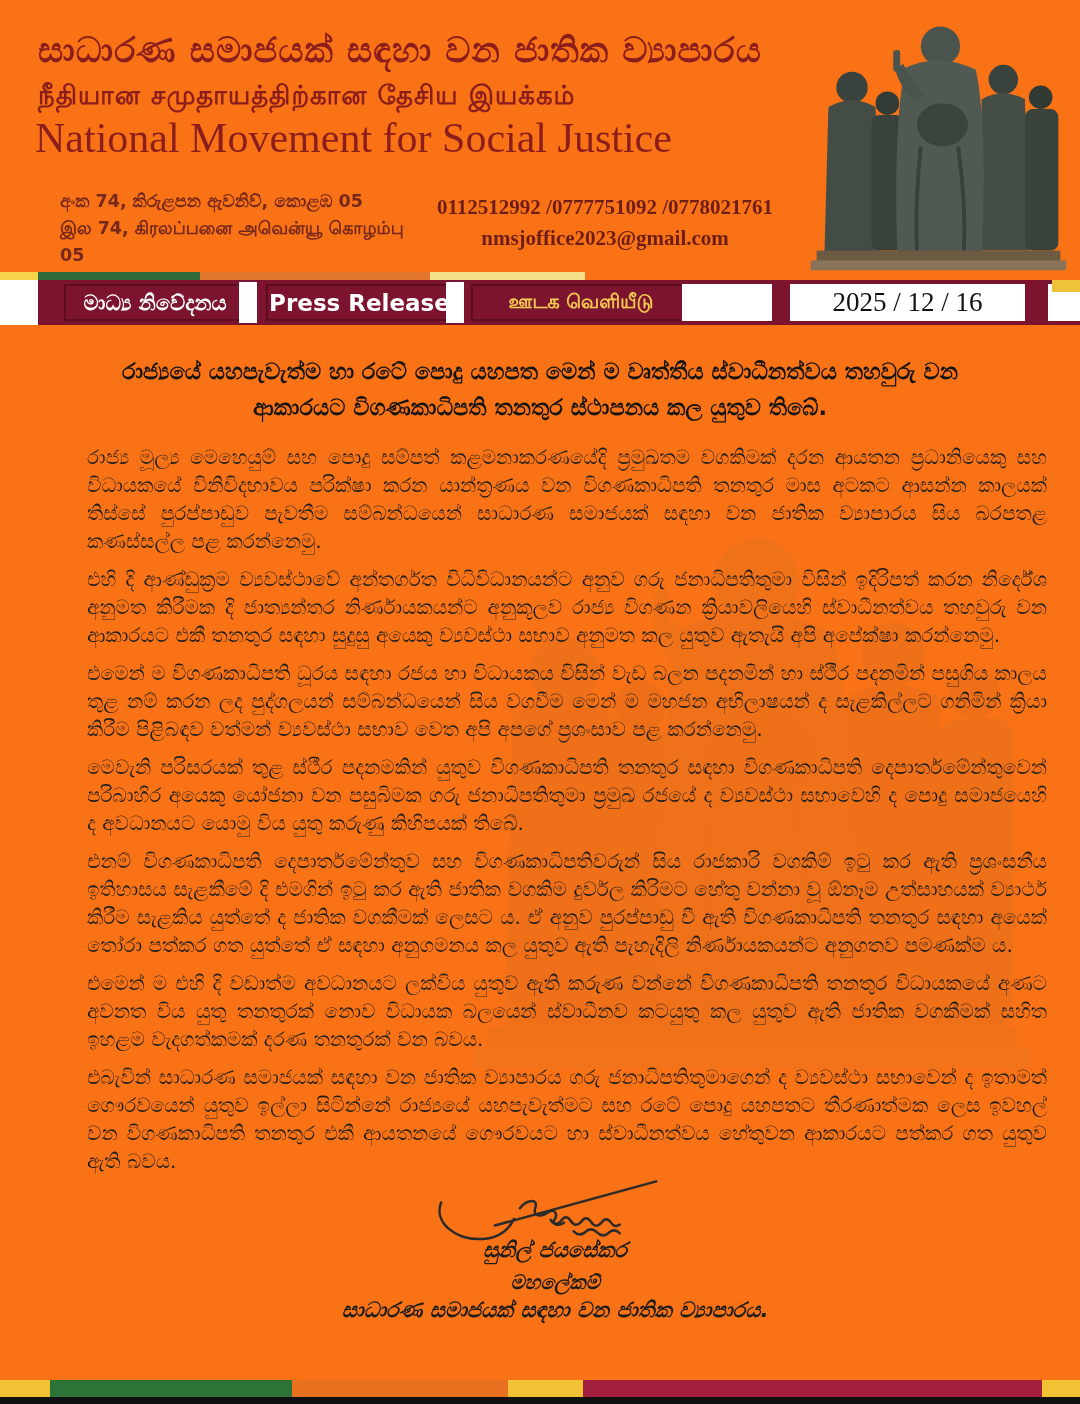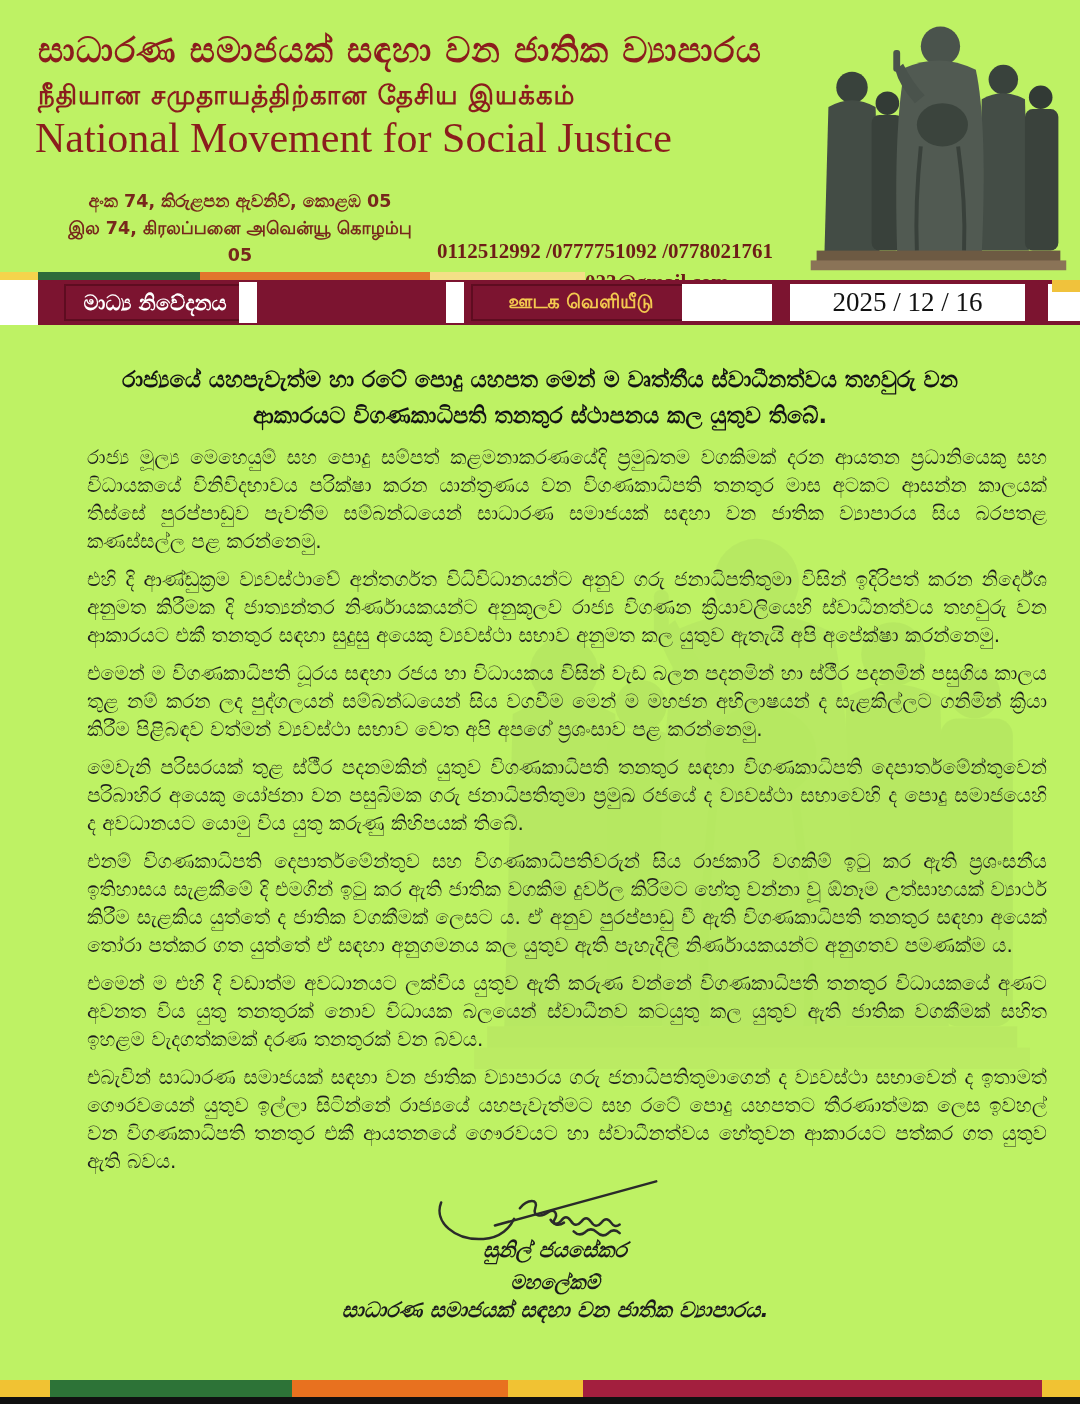--- a/index.html
+++ b/index.html
@@ -1,28 +1,28 @@
 <!DOCTYPE html>
 <html><head>
 <meta charset="utf-8">
 <style>
   html,body{margin:0;padding:0;background:#e8e8e8;}
-  .page{position:relative;width:1080px;height:1404px;background:#bef264;
+  .page{position:relative;width:1080px;height:1404px;background:#f97316;
         font-family:"DejaVu Sans",sans-serif;overflow:hidden;margin:0 auto;}
   .abs{position:absolute;}
 
   
   .title-si{left:38px;top:30px;width:760px;font-size:35px;font-weight:bold;color:#8b1d1d;letter-spacing:1px;white-space:nowrap;}
   .title-ta{left:38px;top:80px;width:760px;font-size:26px;font-weight:bold;color:#8b1d1d;letter-spacing:1px;white-space:nowrap;}
   .title-en{left:35px;top:114px;width:770px;font-family:"Liberation Serif",serif;font-size:42px;color:#8b1d1d;white-space:nowrap;}
 
-  .addr{left:60px;top:188px;width:360px;color:#77281c;font-size:17.5px;line-height:27px;font-weight:bold;text-align:center;}
+  .addr{left:60px;top:188px;width:360px;color:#77281c;font-size:17.5px;line-height:27px;font-weight:bold;}
   .addr .en{font-family:"Liberation Serif",serif;font-size:19px;color:#6e1d16;}
   .contact{left:430px;top:192px;width:350px;text-align:center;font-family:"Liberation Serif",serif;
-           color:#6e1d18;font-size:21px;line-height:31px;font-weight:bold;margin-top:44px;}
+           color:#6e1d18;font-size:21px;line-height:31px;font-weight:bold;}
 
   .statue{left:795px;top:6px;width:285px;height:272px;}
 
   
   .banner-strip{left:0;top:272px;height:8px;display:flex;}
   .banner-strip span{display:block;height:100%;}
   .bar{left:0;top:280px;width:1080px;height:45px;background:#fff;}
   .bar-maroon{left:38px;top:0;width:644px;height:45px;background:#7c1430;}
   .bar-right{left:682px;top:0;width:398px;height:45px;background:#fff;
              border-top:4px solid #7c1430;border-bottom:4px solid #7c1430;box-sizing:border-box;}
@@ -33,21 +33,21 @@
   .bx.en{left:257px;width:187px;color:#fff;font-weight:bold;font-size:23px;}
   .bx.ta{left:462px;width:220px;color:#f3c94f;font-weight:bold;font-size:19px;}
   .divider{left:90px;top:0;width:18px;height:37px;background:#7c1430;}
   .date-zone{left:108px;top:0;width:235px;height:37px;display:flex;align-items:center;justify-content:center;
              font-family:"Liberation Serif",serif;font-size:27px;color:#111;text-align:center;}
   .maroon-block{left:343px;top:0;width:23px;height:37px;background:#7c1430;}
   .corner-yellow{left:370px;top:-4px;width:28px;height:12px;background:#f0c23c;}
 
   
   .doc-title{left:90px;top:353px;width:900px;text-align:center;font-weight:bold;
-             font-size:22.5px;line-height:36px;color:#141414;margin-top:8px;}
+             font-size:22.5px;line-height:36px;color:#141414;}
   .doc-body{left:68px;top:443px;width:960px;font-size:20px;line-height:28px;
             text-align:justify;color:#1e1e1e;margin-left:19px;}
   .doc-body p{margin:0 0 10px 0;}
   .watermark{left:440px;top:430px;width:620px;height:720px;opacity:0.05;pointer-events:none;}
 
   
   .sig-svg{left:425px;top:1166px;width:255px;height:96px;}
   .sig-line{left:0;top:0;width:1110px;text-align:center;color:#1c1c1c;font-weight:bold;font-style:italic;}
   .sig-name{top:1238px;font-size:21px;}
   .sig-role{top:1270px;font-size:20px;}
@@ -104,20 +104,21 @@
     <span style="width:38px;background:#f5d44c"></span>
     <span style="width:162px;background:#2e6b3a"></span>
     <span style="width:230px;background:#e2752c"></span>
     <span style="width:155px;background:#f4e087"></span>
   </div>
 
   <div class="abs bar">
     <div class="abs bar-maroon"></div>
     <div class="abs bx si">මාධ්‍ය නිවේදනය</div>
     <div class="abs gap" style="left:239px"></div>
+    <div class="abs bx en">Press Release</div>
     <div class="abs gap" style="left:446px"></div>
     <div class="abs bx ta">ஊடக வெளியீடு</div>
     <div class="abs bar-right">
       <div class="abs divider"></div>
       <div class="abs date-zone">2025 / 12 / 16</div>
       <div class="abs maroon-block"></div>
       <div class="abs corner-yellow"></div>
     </div>
   </div>
 

